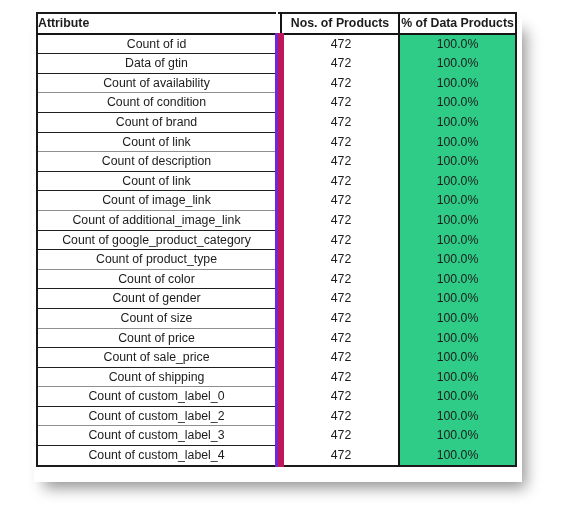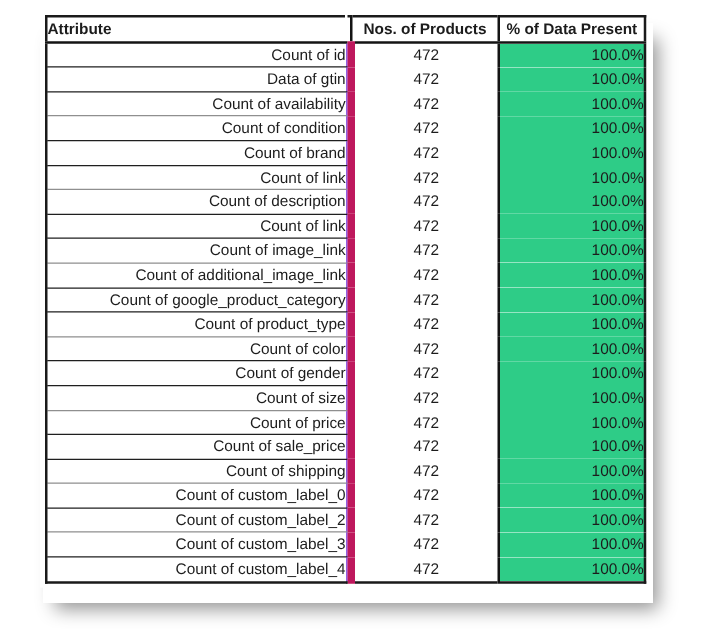--- a/index.html
+++ b/index.html
@@ -87,42 +87,42 @@
     text-align: center;
     border-left: 2px solid #141414;
   }
   th.h-pct {
     text-align: center;
     border-left: 2px solid #141414;
   }
 
   
   td.d-attr {
-    text-align: right;
+    text-align: center;
     padding-left: 5px;
     border-left: 1px solid #1f1f1f;
-    border-right: 1px solid #6d28d9;
+    border-right: 4px solid #6d28d9;
     border-bottom: 1px solid #1f1f1f;
     background: #ffffff;
   }
   tbody tr:first-child td.d-attr { border-top: 0; }
   td.d-attr.soft {
     border-bottom-color: #8f8f8f;
   }
 
   
   td.d-gap { background: #ffffff; }
 
   td.d-count {
     text-align: center;
     border-left: 6px solid #be185d;
     background: #ffffff;
   }
   td.d-pct {
-    text-align: right;
+    text-align: center;
     border-left: 2px solid #141414;
     background: #2ecc87;
     color: #14261d;
   }
   tbody tr:last-child td.d-pct { border-bottom: 0; }
 </style>
 </head>
 <body>
 
 <div id="shadow-layer"></div>
@@ -133,21 +133,21 @@
       <col class="c-attr">
       <col class="c-gap">
       <col class="c-count">
       <col class="c-pct">
     </colgroup>
     <thead>
       <tr>
         <th class="h-attr">Attribute</th>
         <th class="h-gap"></th>
         <th class="h-count">Nos. of Products</th>
-        <th class="h-pct">% of Data Present</th>
+        <th class="h-pct">% of Data Products</th>
       </tr>
     </thead>
     <tbody id="table-body">
         <tr>
           <td class="d-attr">Count of id</td>
           <td class="d-gap"></td>
           <td class="d-count">472</td>
           <td class="d-pct">100.0%</td>
         </tr>
         <tr>

